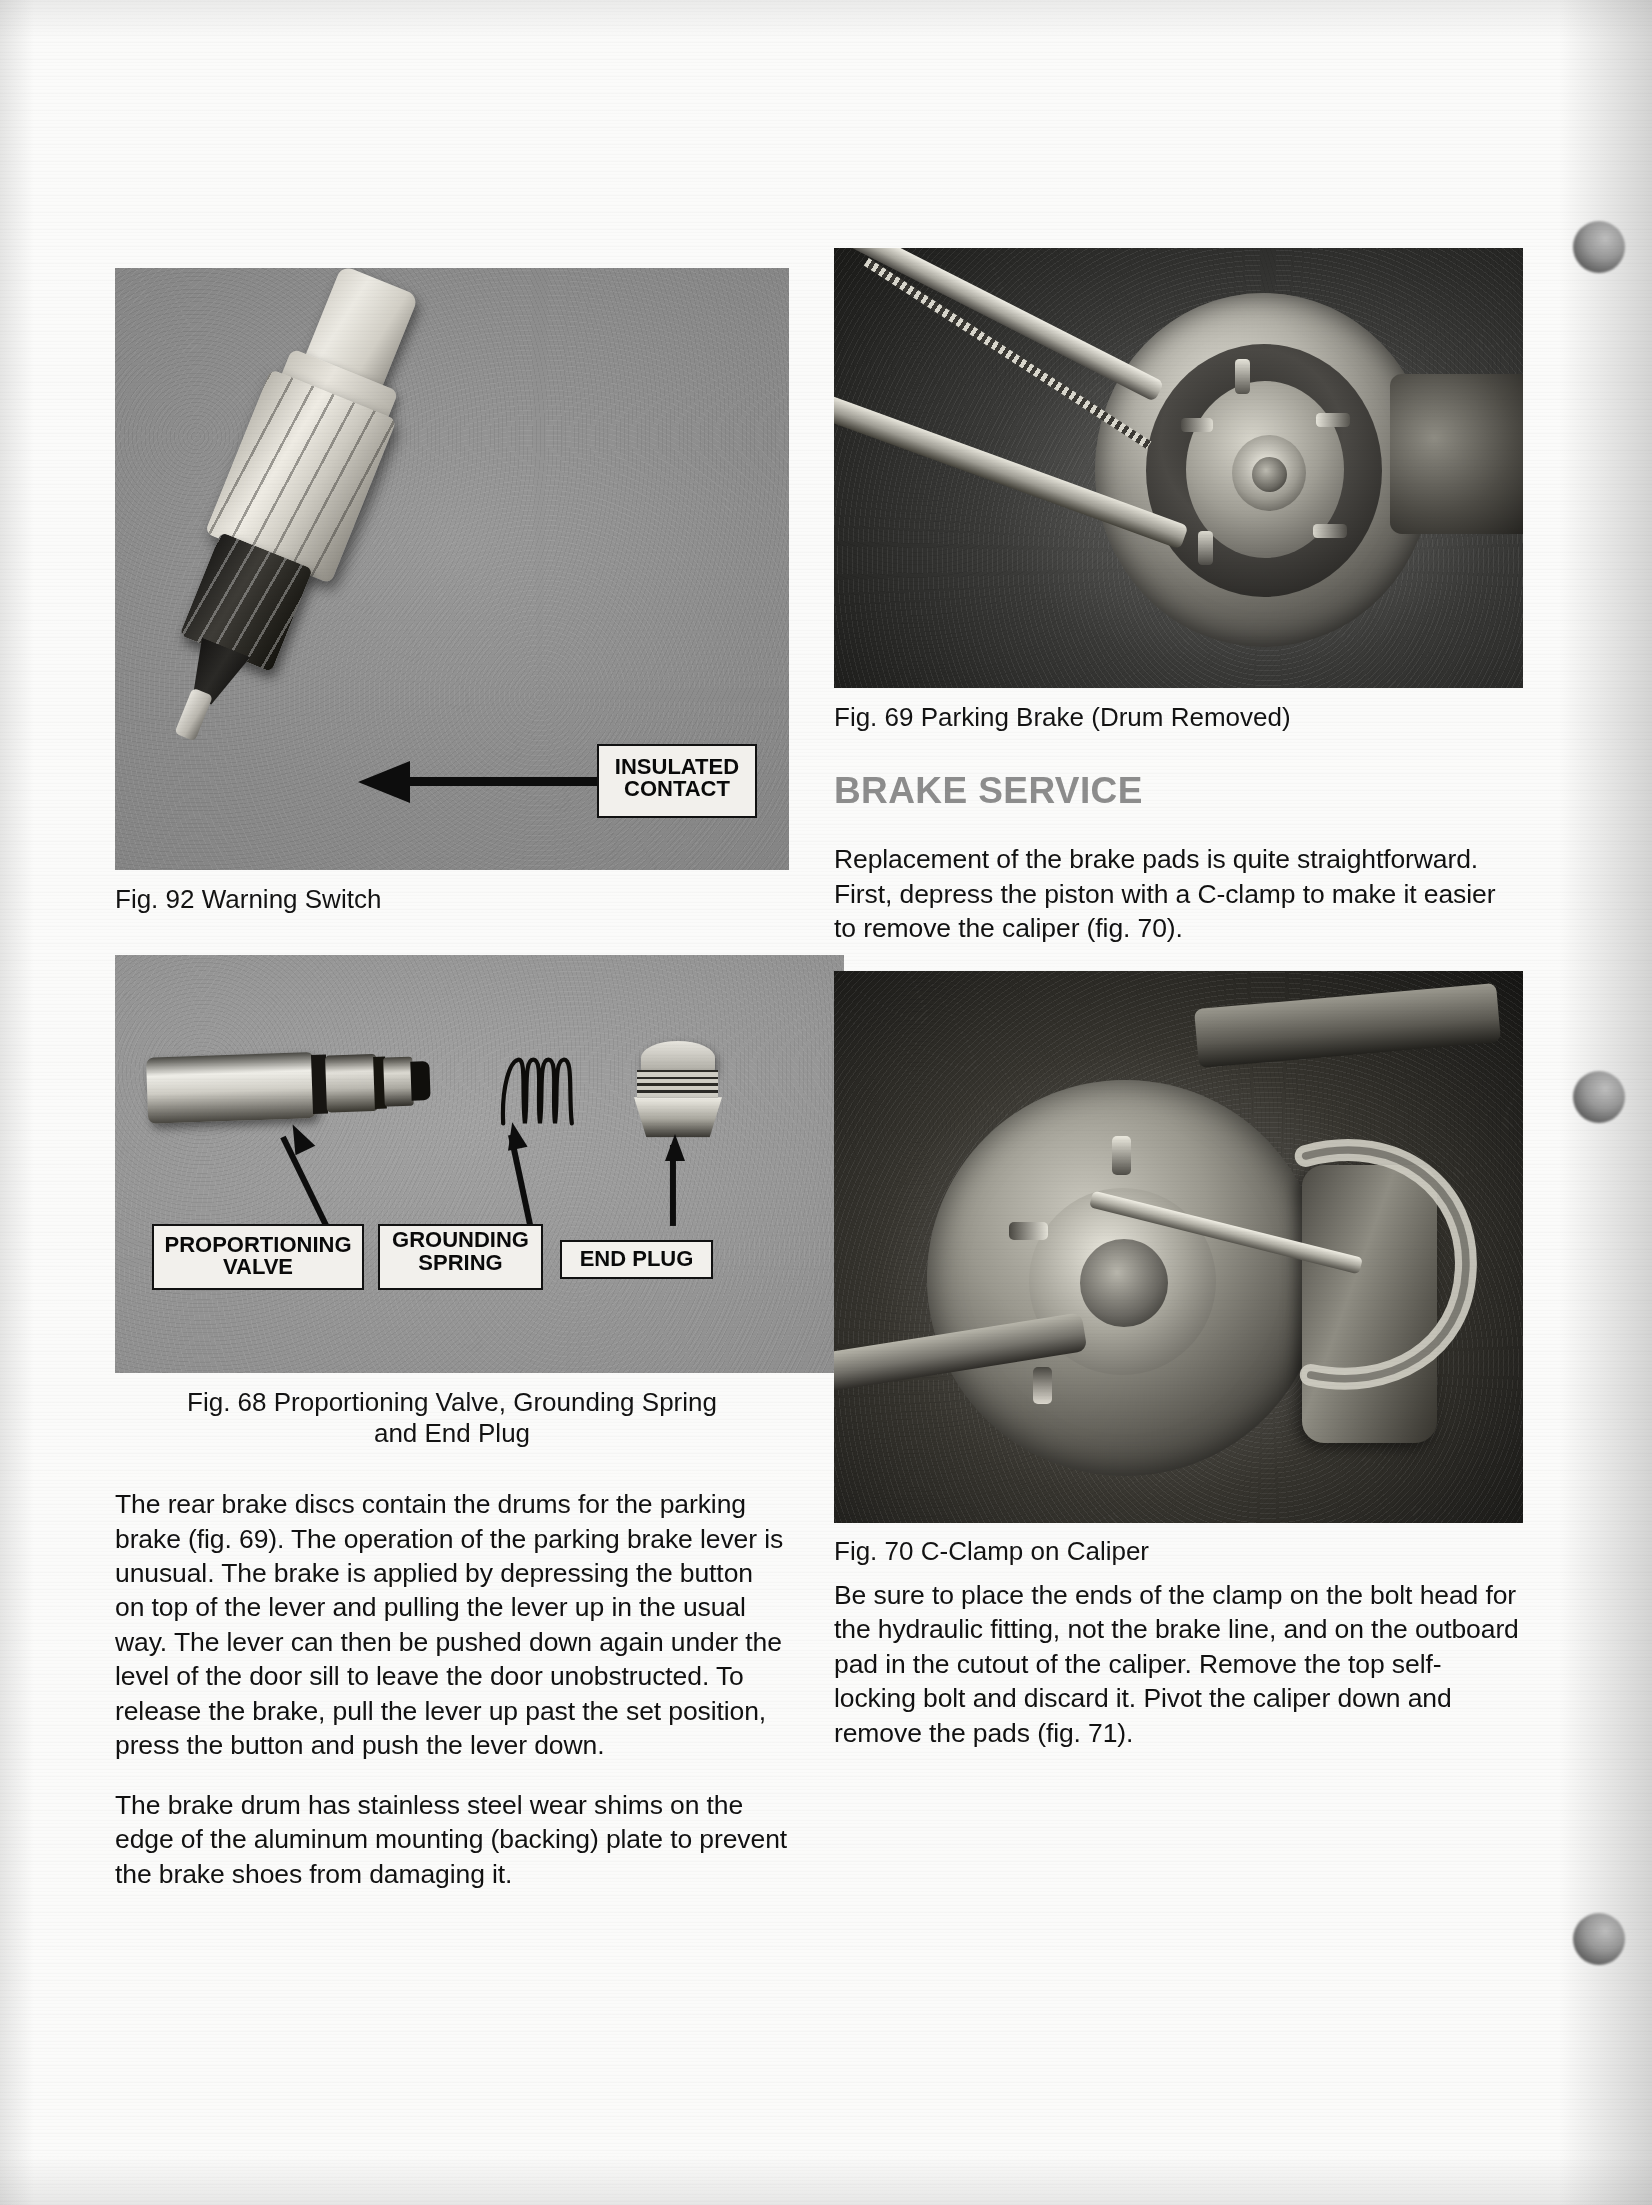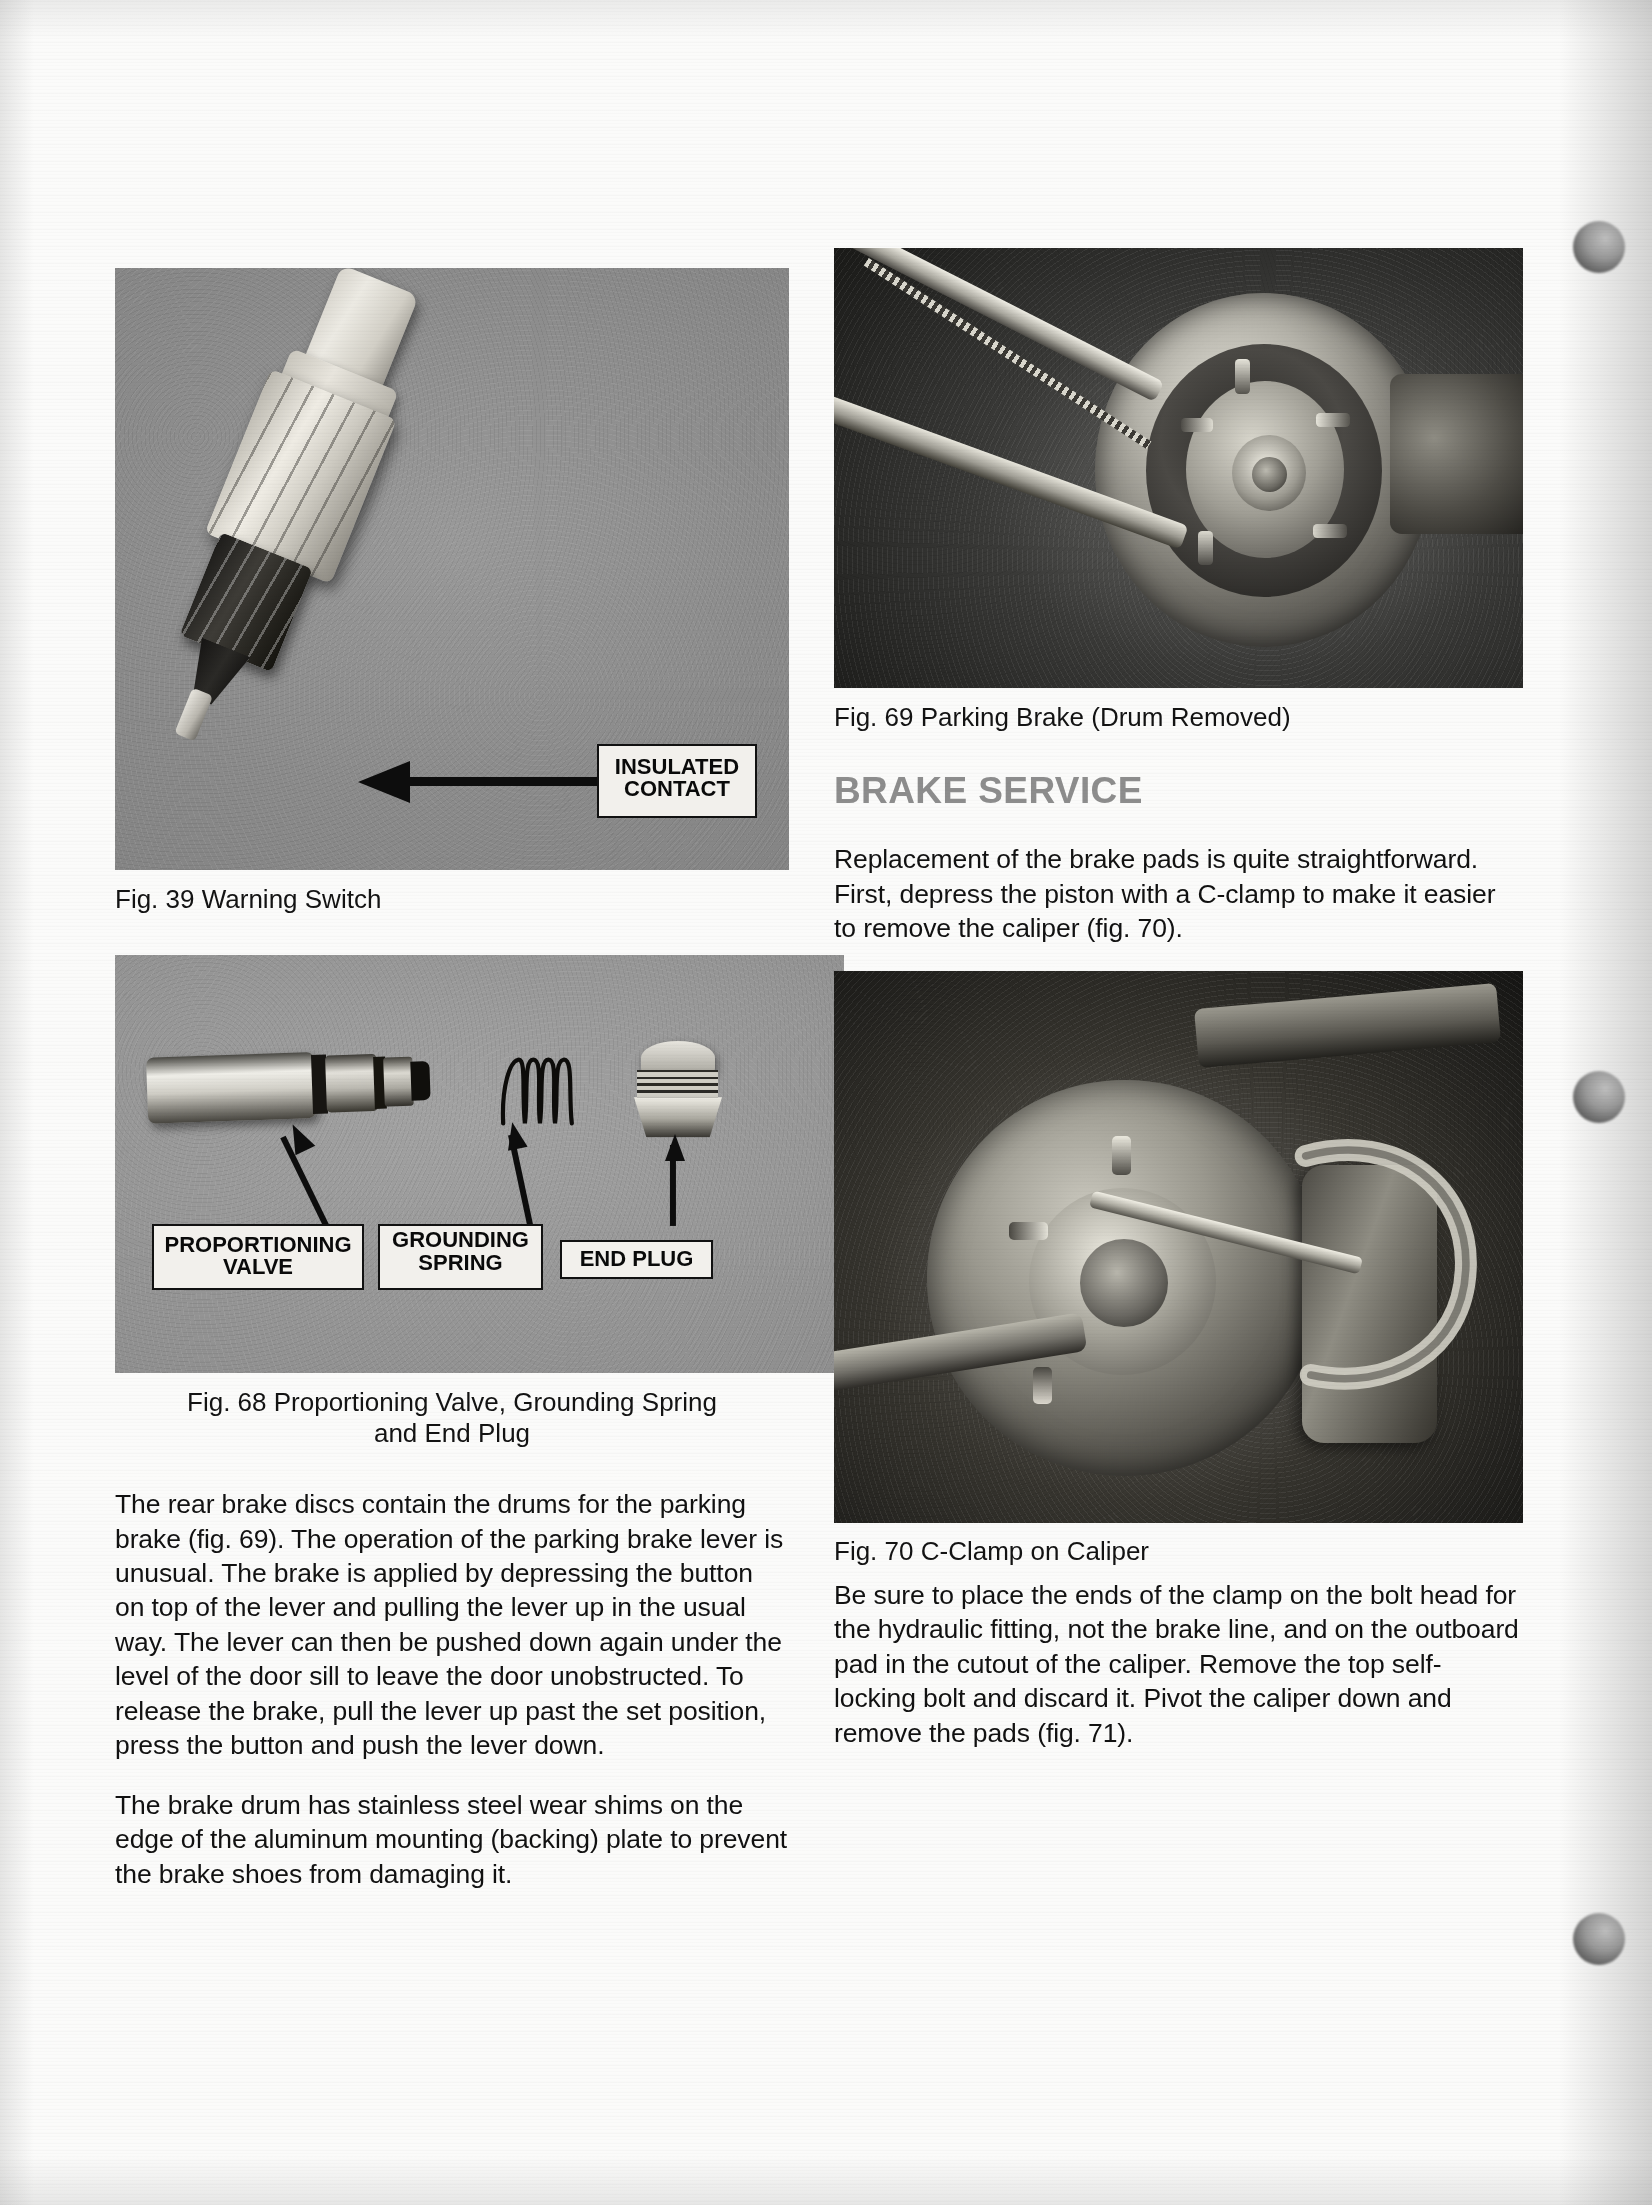--- a/index.html
+++ b/index.html
@@ -235,21 +235,21 @@
       </div>
 
       <div class="leader" style="left:290px;top:509px;width:200px;height:9.3px;"></div>
       <div class="leader-head" style="left:243px;top:493px;border-top:21px solid transparent;border-bottom:21px solid transparent;border-right:52px solid #0d0d0d;"></div>
 
       <div class="callout" style="left:482px;top:476px;width:160px;height:74px;font-size:22px;padding-top:10px;">
         <div>INSULATED</div>
         <div>CONTACT</div>
       </div>
     </div>
-    <div class="caption">Fig. 39 Warning Switch</div>
+    <div class="caption">Fig. 92 Warning Switch</div>
 
     <div class="photo" style="width:729px;height:418px;margin-top:40px;background:
           radial-gradient(ellipse 130% 110% at 48% 40%, #a3a3a3 0%, #949494 50%, #868686 100%);">
       <div class="photo-grain"></div>
 
       <div style="position:absolute;left:32px;top:91px;width:278px;height:77px;transform:rotate(-2deg);">
         <div style="position:absolute;left:0;top:6.7px;width:168px;height:66px;border-radius:7.6px;
              background:linear-gradient(180deg,#4a4944 0%,#efeee8 28%,#cfcdc5 55%,#47453f 100%);
              box-shadow:3.4px 5px 10px rgba(0,0,0,0.45);"></div>
         <div style="position:absolute;left:165px;top:10px;width:15px;height:59px;background:#171512;"></div>

